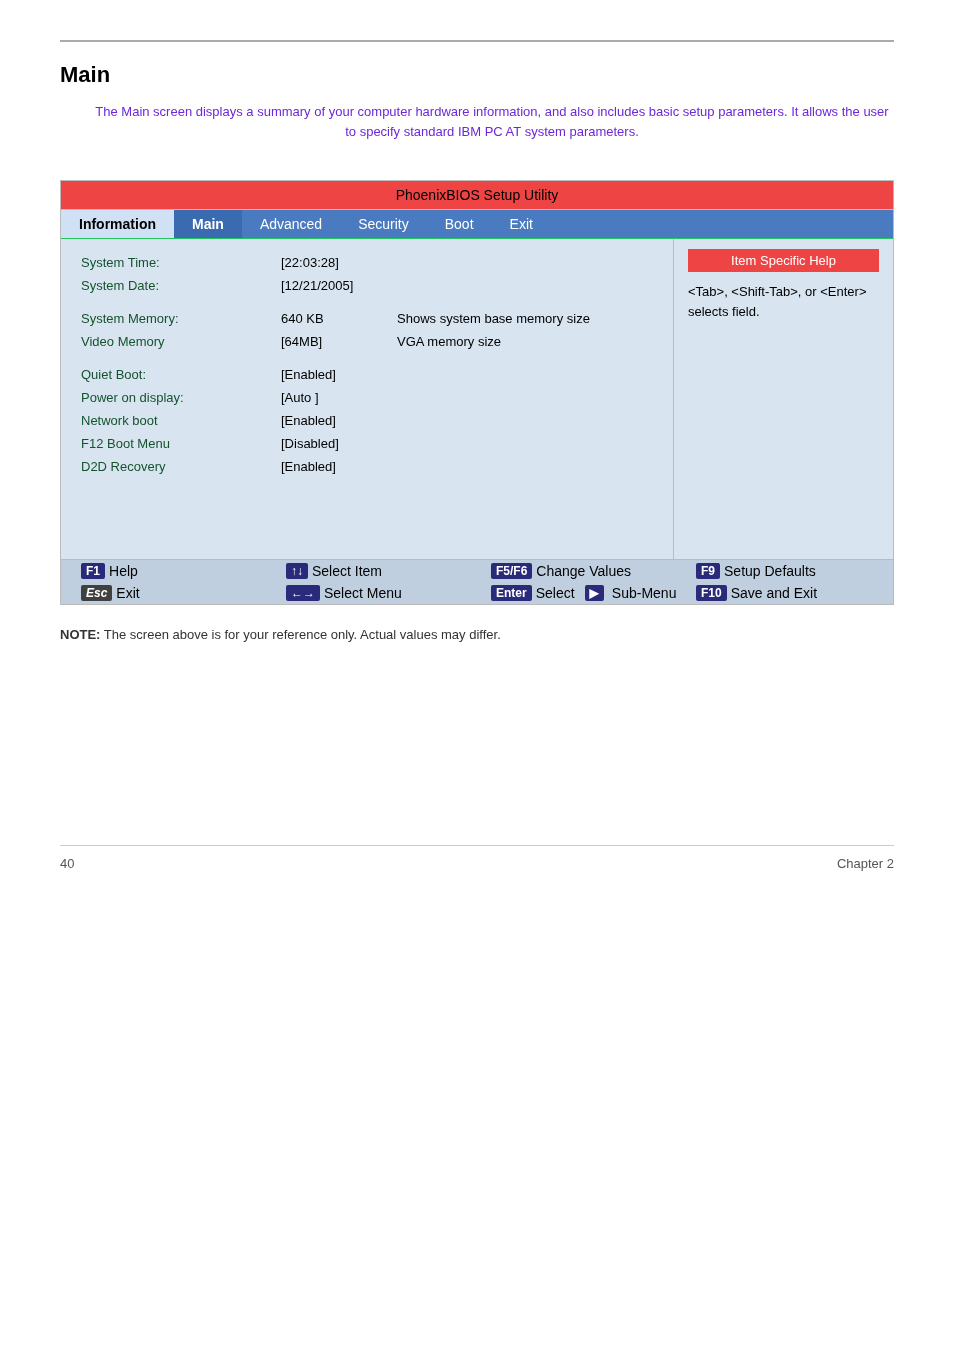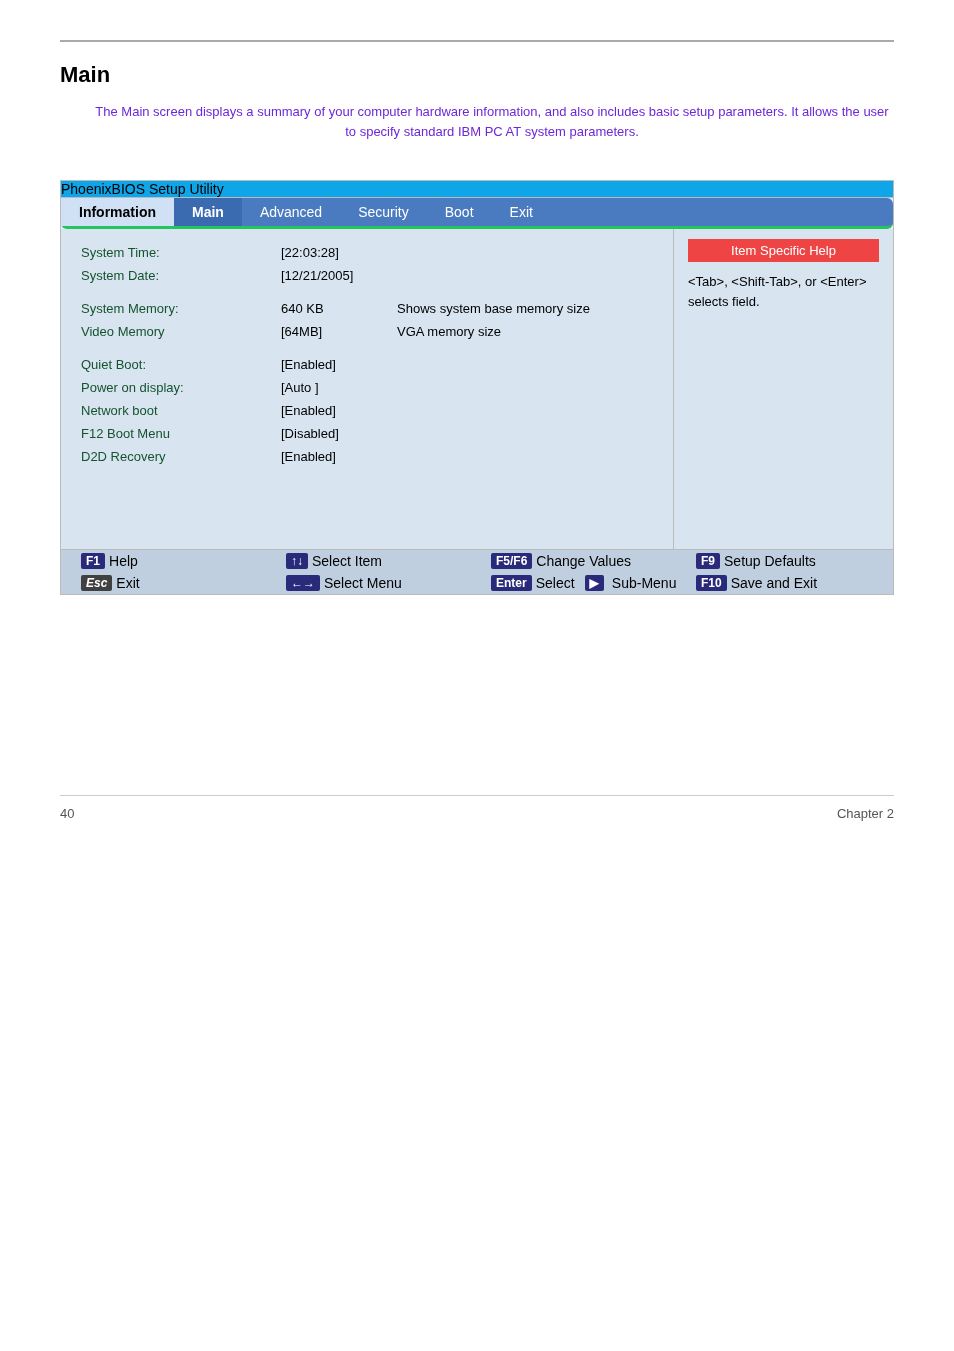--- a/index.html
+++ b/index.html
@@ -39,31 +39,32 @@
 
     
     .bios-box {
       border: 1px solid #bbb;
       background: #e8eef5;
       width: 100%;
       margin-bottom: 20px;
     }
 
     .bios-title-bar {
-      background: #0ea5e9;
+      background: #ef4444;
+      text-align: center;
+      padding: 6px;
       font-size: 14px;
       color: #000;
       border-bottom: 1px solid #bbb;
     }
 
     .bios-nav {
       display: flex;
       background: #4a7abf;
-      border-bottom: 3px solid #22c55e;
-      border-radius: 6px;
+      border-bottom: 1px solid #22c55e;
     }
 
     .bios-nav-item {
       padding: 6px 18px;
       font-size: 14px;
       color: #fff;
       cursor: pointer;
     }
 
     .bios-nav-item.active {
@@ -331,19 +332,22 @@
             <span class="bios-status-key dark">F10</span>
             <span>Save and Exit</span>
           </div>
         </div>
 
       </div>
     </div>
 
   </div>
 
+  <div class="note-text">
+    <strong>NOTE:</strong> The screen above is for your reference only. Actual values may differ.
+  </div>
 
   <div class="page-footer">
     <span>40</span>
     <span>Chapter 2</span>
   </div>
 
 </div>
 
 </body></html>

